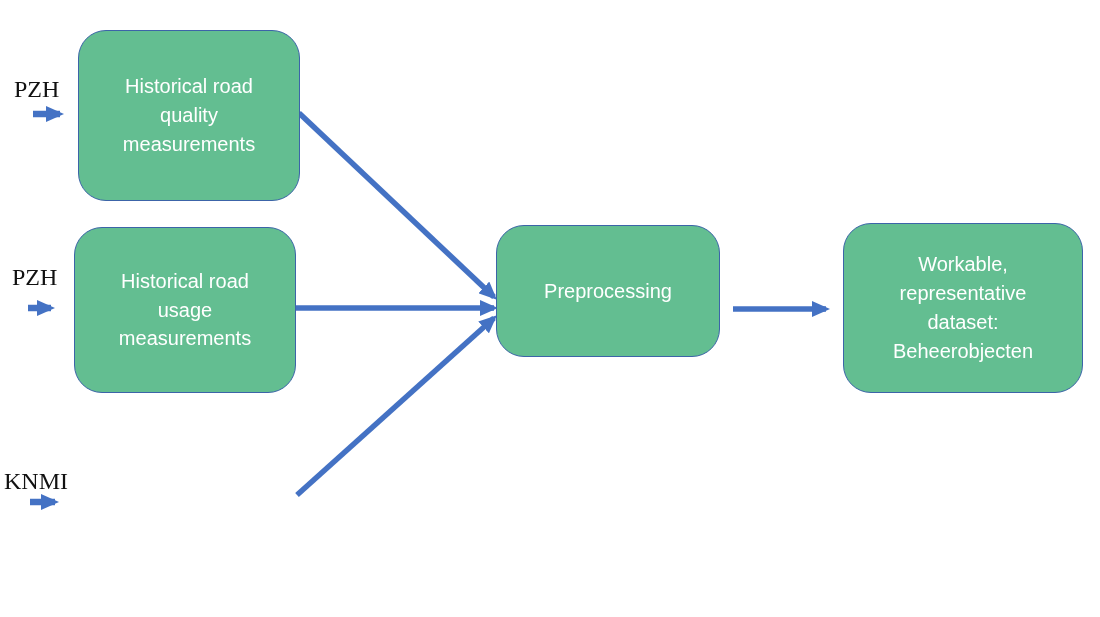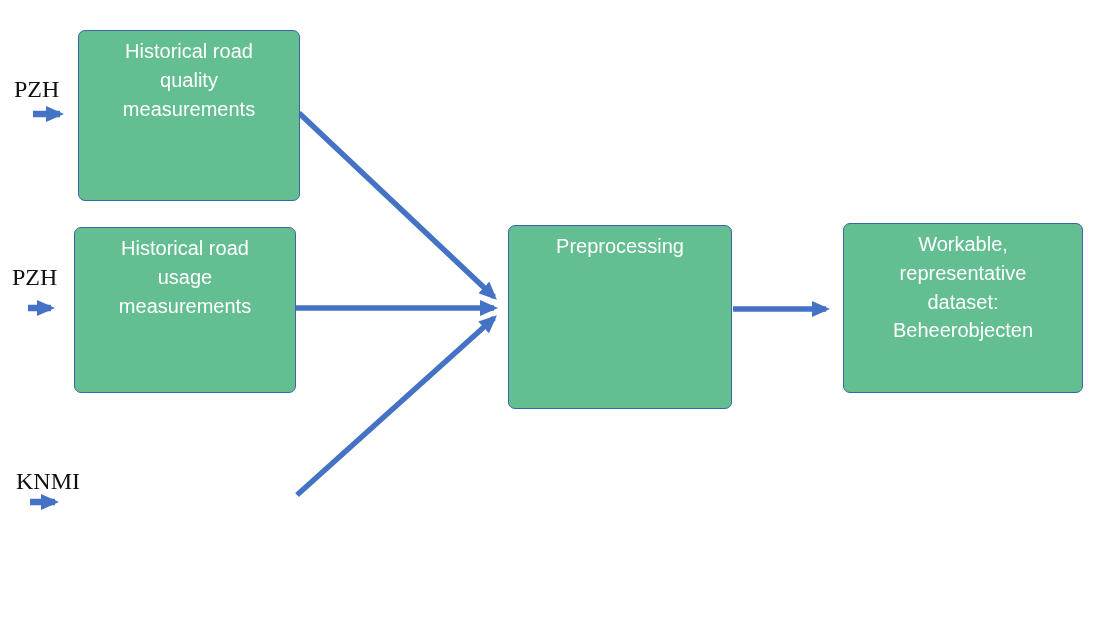--- a/index.html
+++ b/index.html
@@ -30,46 +30,46 @@
     fill: none;
     stroke-linecap: butt;
   }
   .arrow-line.main { stroke-width: 5.5px; }
   .arrow-line.input { stroke-width: 6.5px; }
   .arrowhead-shape { fill: var(--arrow); }
   .node {
     position: absolute;
     background: var(--node-fill);
     border: 1.5px solid var(--node-border);
-    border-radius: 7px;
+    border-radius: 28px;
     color: var(--node-text);
     display: flex;
-    align-items: flex-start;
+    align-items: center;
     justify-content: center;
     text-align: center;
     font-size: 20px;
     line-height: 1.44;
     white-space: pre-line;
     padding: 6px 10px;
   }
   .node-road-quality  { left: 78px;  top: 30px;  width: 222px; height: 171px; }
   .node-road-usage    { left: 74px;  top: 227px; width: 222px; height: 166px; }
   .node-climate       { left: 74px;  top: 419px; width: 222px; height: 169px; }
-  .node-preprocessing { left: 508px; top: 225px; width: 224px; height: 184px; }
+  .node-preprocessing { left: 496px; top: 225px; width: 224px; height: 132px; }
   .node-dataset       { left: 843px; top: 223px; width: 240px; height: 170px; }
   .source-label {
     position: absolute;
     color: var(--source-label-text);
     font-size: 24px;
     line-height: 1.1;
     font-family: Liberation Serif, serif;
   }
   .source-label-1 { left: 14px; top: 76px; }
   .source-label-2 { left: 12px; top: 264px; }
-  .source-label-3 { left: 16px;  top: 468px; }
+  .source-label-3 { left: 4px;  top: 468px; }
 </style>
 </head>
 <body>
 
 <div class="canvas">
 
   <svg class="connector-layer" viewBox="0 0 1100 617" xmlns="http://www.w3.org/2000/svg">
     <defs>
       <marker id="ah" viewBox="0 0 18 16" refX="14" refY="8" markerWidth="18" markerHeight="16" orient="auto" markerUnits="userSpaceOnUse">
         <path class="arrowhead-shape" d="M0,0 L18,8 L0,16 Z"></path>

